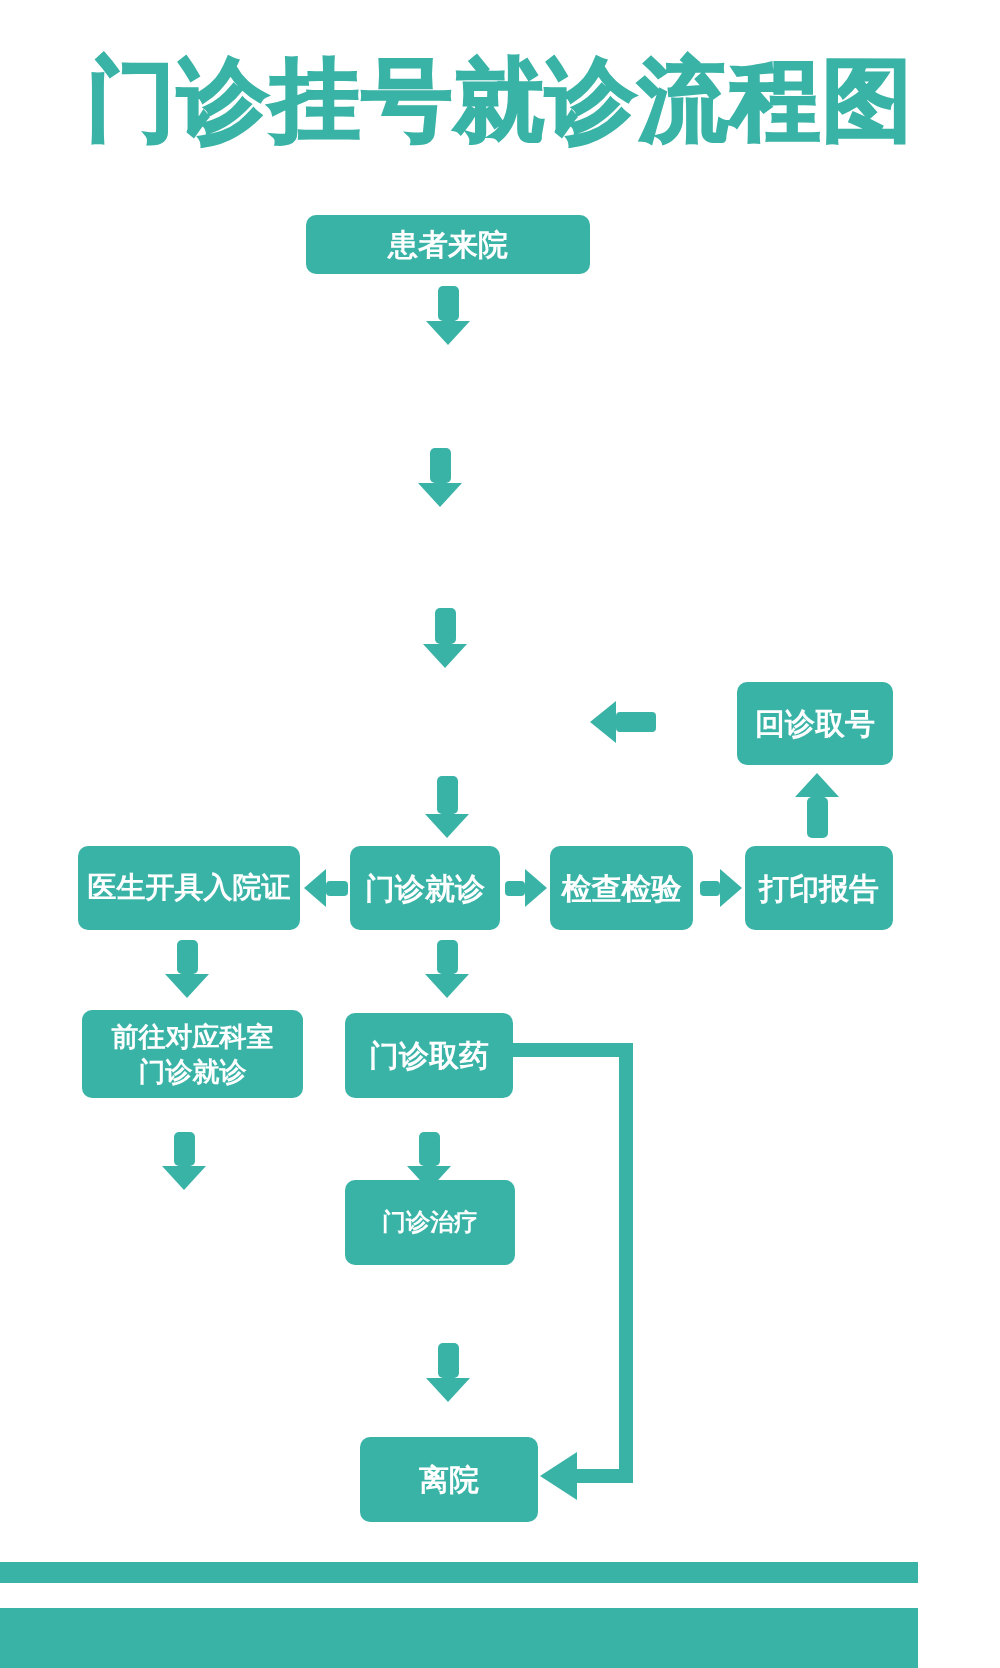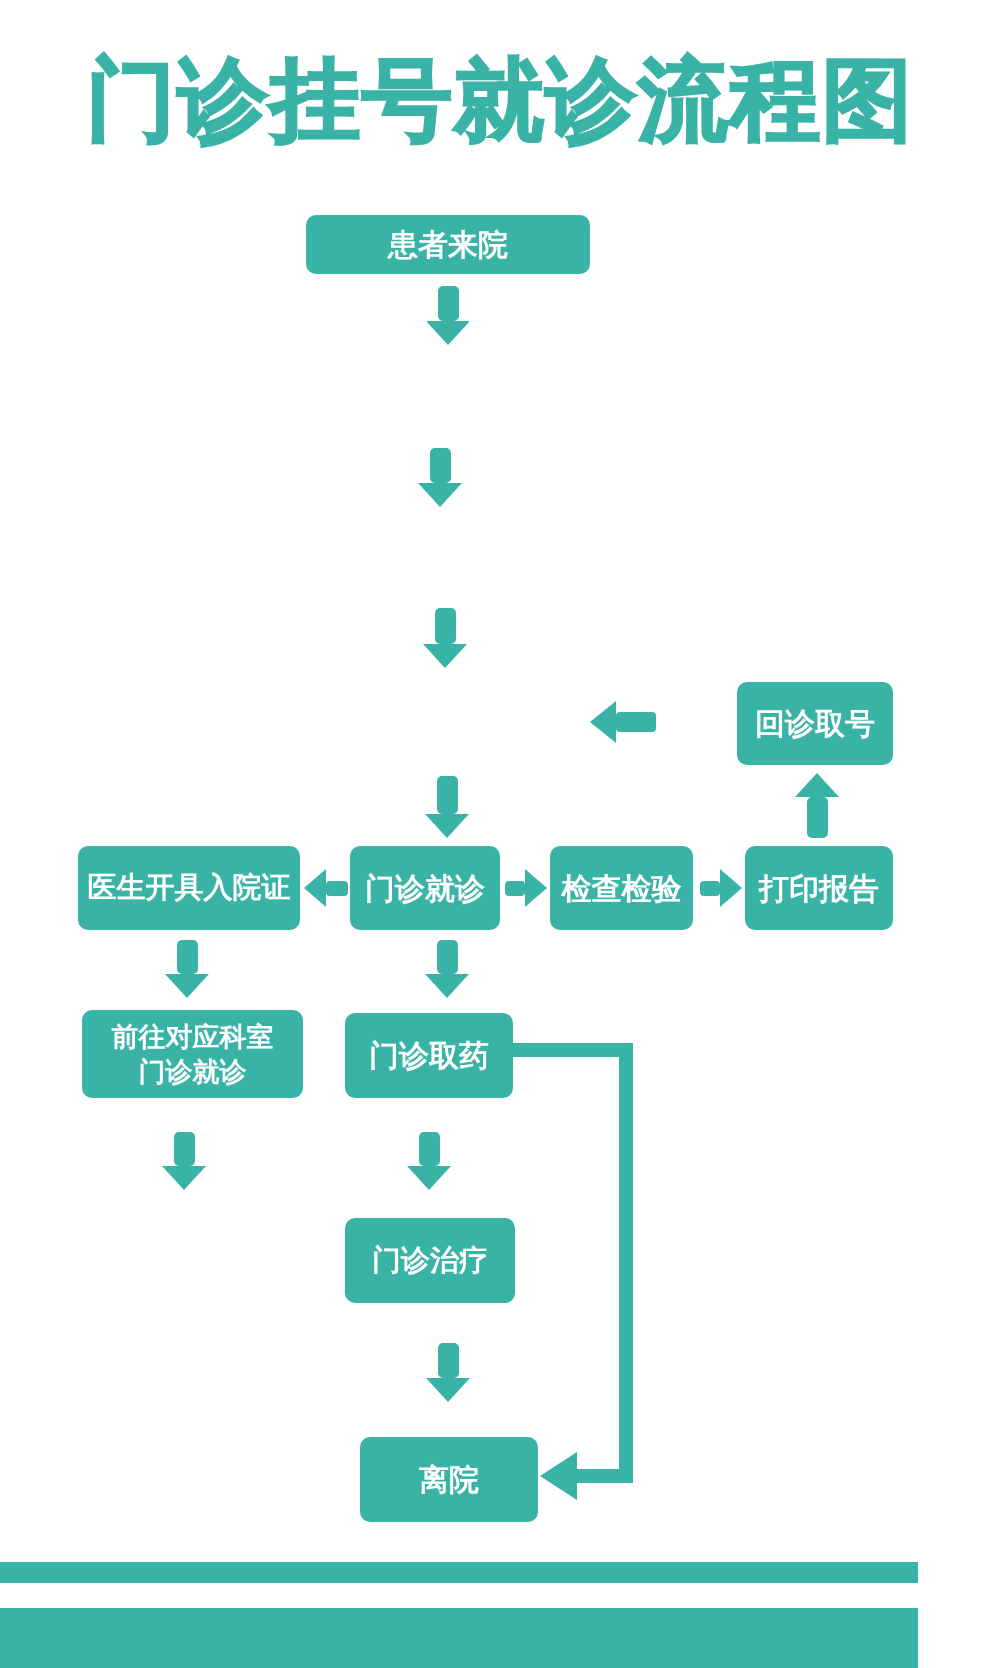--- a/index.html
+++ b/index.html
@@ -61,21 +61,21 @@
   <div class="node" style="left:745px;top:846px;width:148px;height:84px;font-size:30px">打印报告</div>
 
   <div class="node" style="left:82px;top:1010px;width:221px;height:88px;font-size:27px">
     <span>前往对应科室</span>
     <span>门诊就诊</span>
   </div>
 
   <div class="node" style="left:345px;top:1013px;width:168px;height:85px;font-size:30px">门诊取药</div>
 
 
-  <div class="node" style="left:345px;top:1218px;width:170px;height:85px;font-size:29px">门诊治疗</div>
+  <div class="node" style="left:345px;top:1180px;width:170px;height:85px;font-size:24px">门诊治疗</div>
 
   <div class="node" style="left:360px;top:1437px;width:178px;height:85px;font-size:30px">离院</div>
 
   <div class="varr down" style="left:426px;top:286px;width:44px;height:59px">
       <div class="stem"></div>
       <div class="head"></div>
     </div>
   <div class="varr down" style="left:418px;top:448px;width:44px;height:59px">
       <div class="stem"></div>
       <div class="head"></div>

